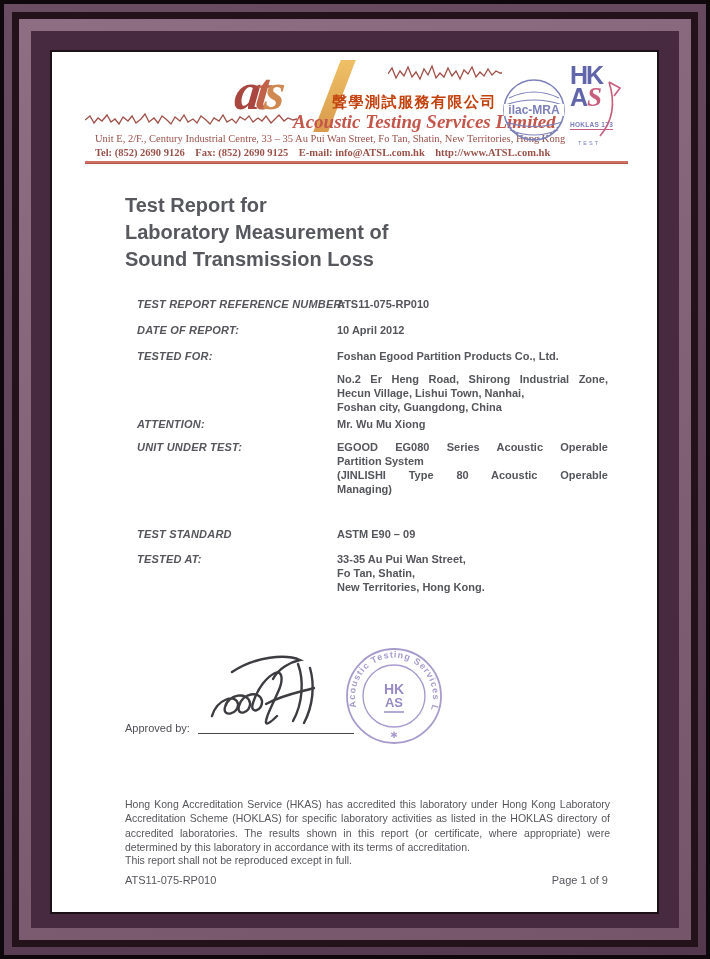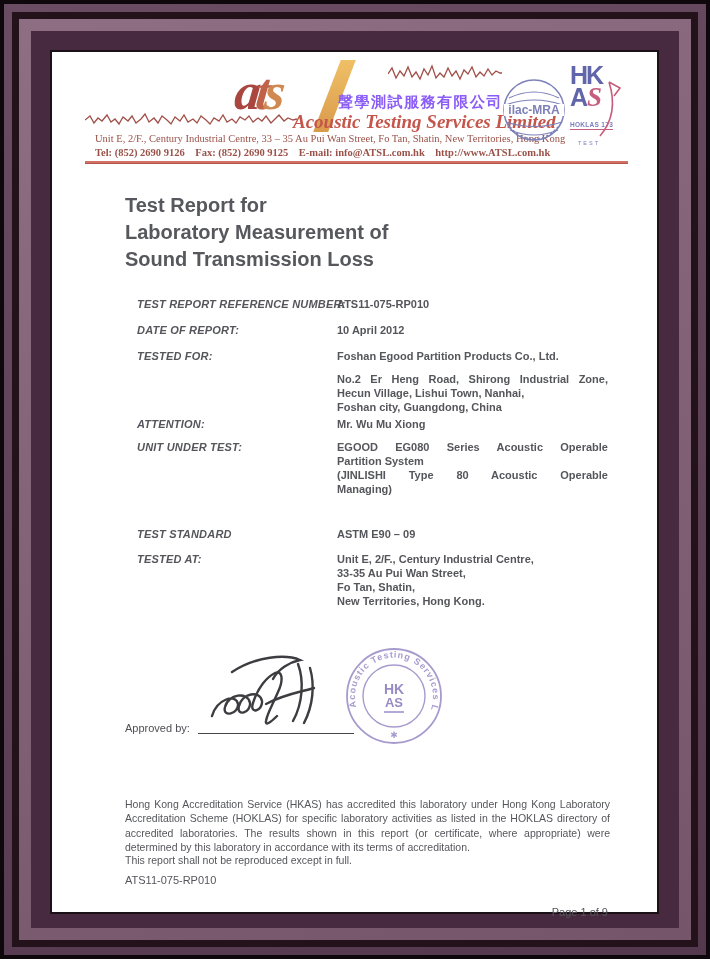--- a/index.html
+++ b/index.html
@@ -30,22 +30,22 @@
   .lt-a { color:#a8463f; } .lt-t { color:#c06247; } .lt-s { color:#d08951; }
   .atsl-slash {
     position:absolute; left:92px; top:-2px; width:15px; height:72px;
     background:linear-gradient(180deg,#efc066,#d99a4c);
     transform:skewX(-21deg);
   }
   .zig { stroke:#a05048; fill:none; stroke-width:1.3px; }
   .zig-left  { left:33px;  top:59px; }
   .zig-right { left:336px; top:12px; }
   .cn-name {
-    left:286px; top:41px; font:bold 15px "Liberation Serif", serif;
-    color:#8b5cf6; letter-spacing:1.5px; white-space:nowrap;
+    left:280px; top:41px; font:bold 15px "Liberation Serif", serif;
+    color:#c2410c; letter-spacing:1.5px; white-space:nowrap;
   }
   .script-name {
     left:241px; top:59px; font:italic bold 19px "Liberation Serif", serif;
     color:#c4554a; white-space:nowrap;
   }
   .hdr-line {
     font:10.5px "Liberation Serif", serif; color:#9a5148; white-space:pre;
   }
   .hdr-address { left:43px; top:81px; }
   .hdr-contact { left:43px; top:95px;font-weight:bold; }
@@ -96,21 +96,21 @@
   .names { left:146px; top:685px; font:bold 11px "Liberation Sans", sans-serif;
            color:#55565b; line-height:14px; }
 
   
   .accred { left:73px; top:737px; width:485px;
             font:10.5px "Liberation Sans", sans-serif; color:#55565b;
             line-height:14.3px; text-align:justify;margin-top:8px; }
   .note   { left:73px; top:802px; font:10.5px "Liberation Sans", sans-serif; color:#55565b; }
   .docnum { left:73px; top:822px; font:11px "Liberation Sans", sans-serif; color:#55565b; }
   .pageno { left:73px; top:822px; width:483px; text-align:right;
-            font:11px "Liberation Sans", sans-serif; color:#55565b;margin-top:32px; }
+            font:11px "Liberation Sans", sans-serif; color:#55565b; }
 </style>
 </head>
 <body>
 
 <div id="shot">
 
   <div class="fr fr0"></div>
   <div class="fr fr1"></div>
   <div class="fr fr2"></div>
   <div class="fr fr3"></div>
@@ -205,21 +205,20 @@
     </div>
     <div class="abs frow r6">
       <div class="flabel">TEST STANDARD</div>
       <div class="fval">
           <div>ASTM E90 – 09</div>
         </div>
     </div>
     <div class="abs frow r7">
       <div class="flabel">TESTED AT:</div>
       <div class="fval">
-        <div>Unit E, 2/F., Century Industrial Centre,</div>
         <div>33-35 Au Pui Wan Street,</div>
         <div>Fo Tan, Shatin,</div>
         <div>New Territories, Hong Kong.</div>
       </div>
     </div>
 
     <svg class="abs sig-svg" width="166" height="88" viewBox="0 0 166 88">
       <g fill="none" stroke="#3c3c41" stroke-width="2.4" stroke-linecap="round">
         <path d="M34 24 C58 8 88 6 102 12 C92 14 80 21 75 31"></path>
         <path d="M14 68 C19 51 38 45 40 56 C41 66 24 70 27 59 C30 46 50 43 52 55 C53 65 38 69 41 58 C44 45 62 42 64 53 C65 63 51 67 55 55 C60 39 69 29 77 25 C84 22 86 31 80 44 C74 58 69 66 68 73 C67 78 72 75 79 68"></path>

